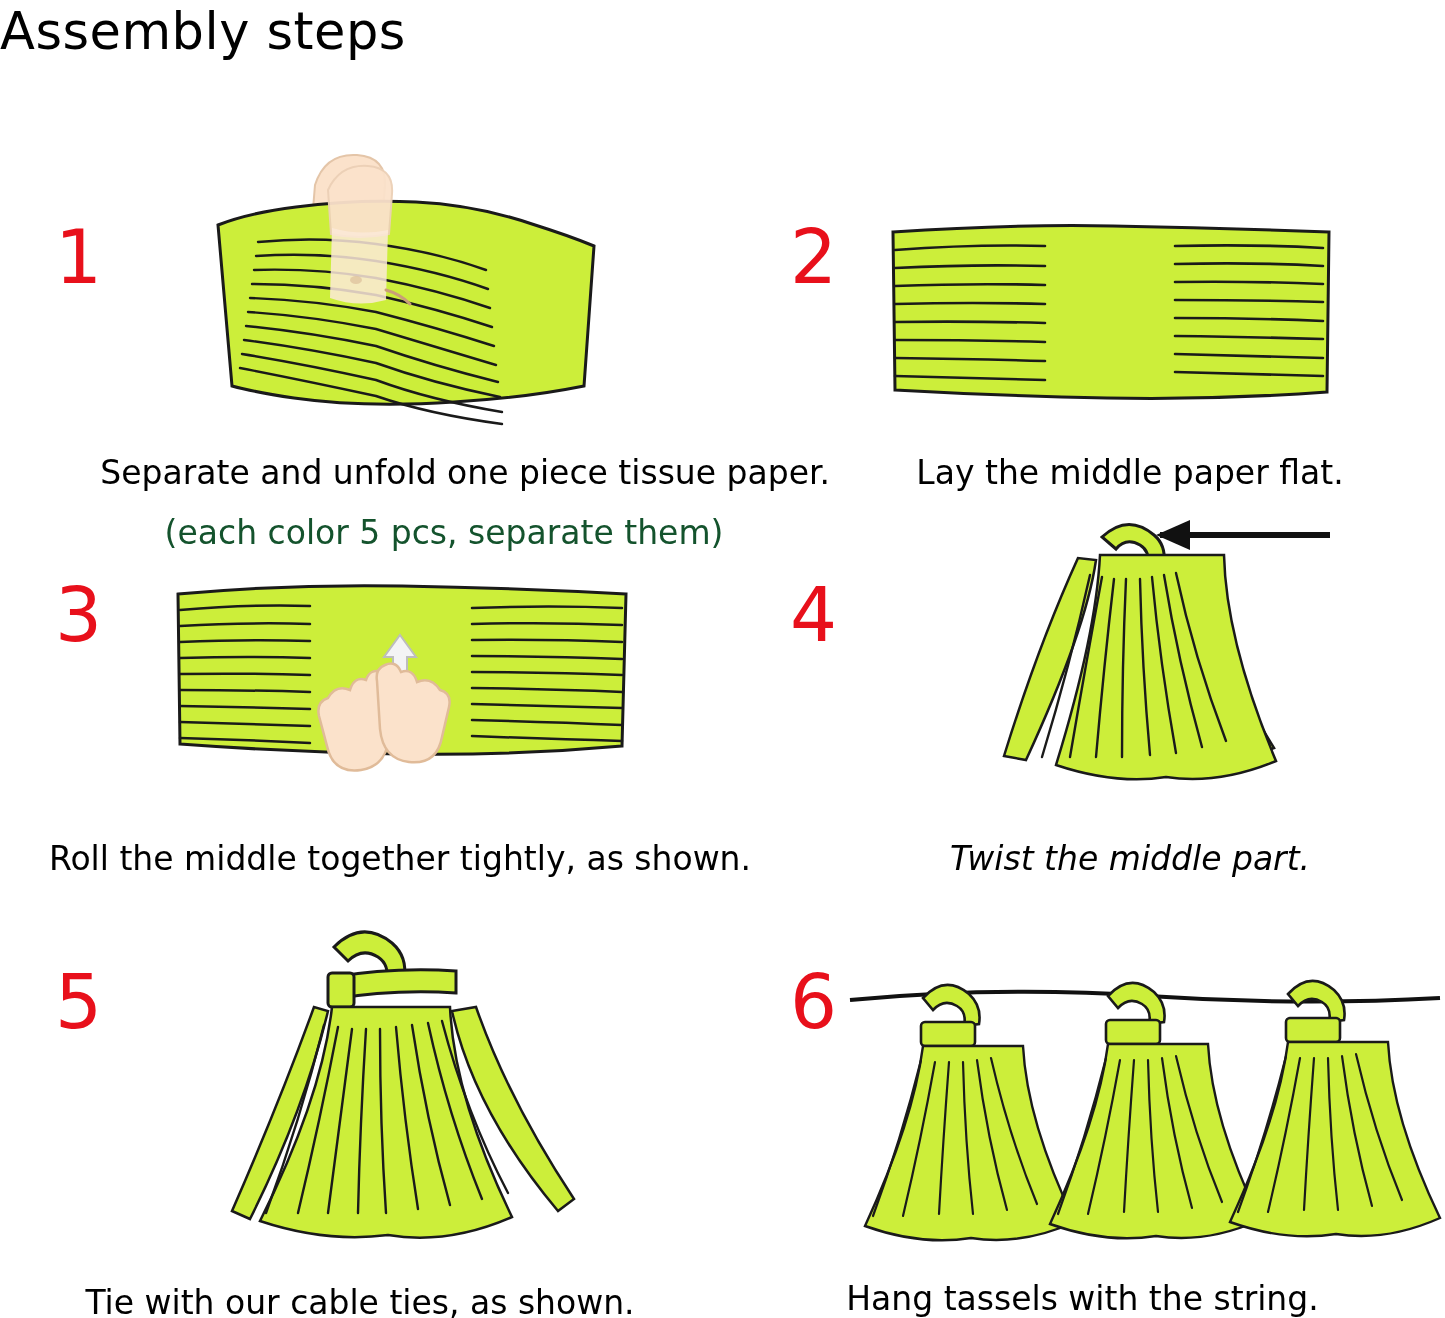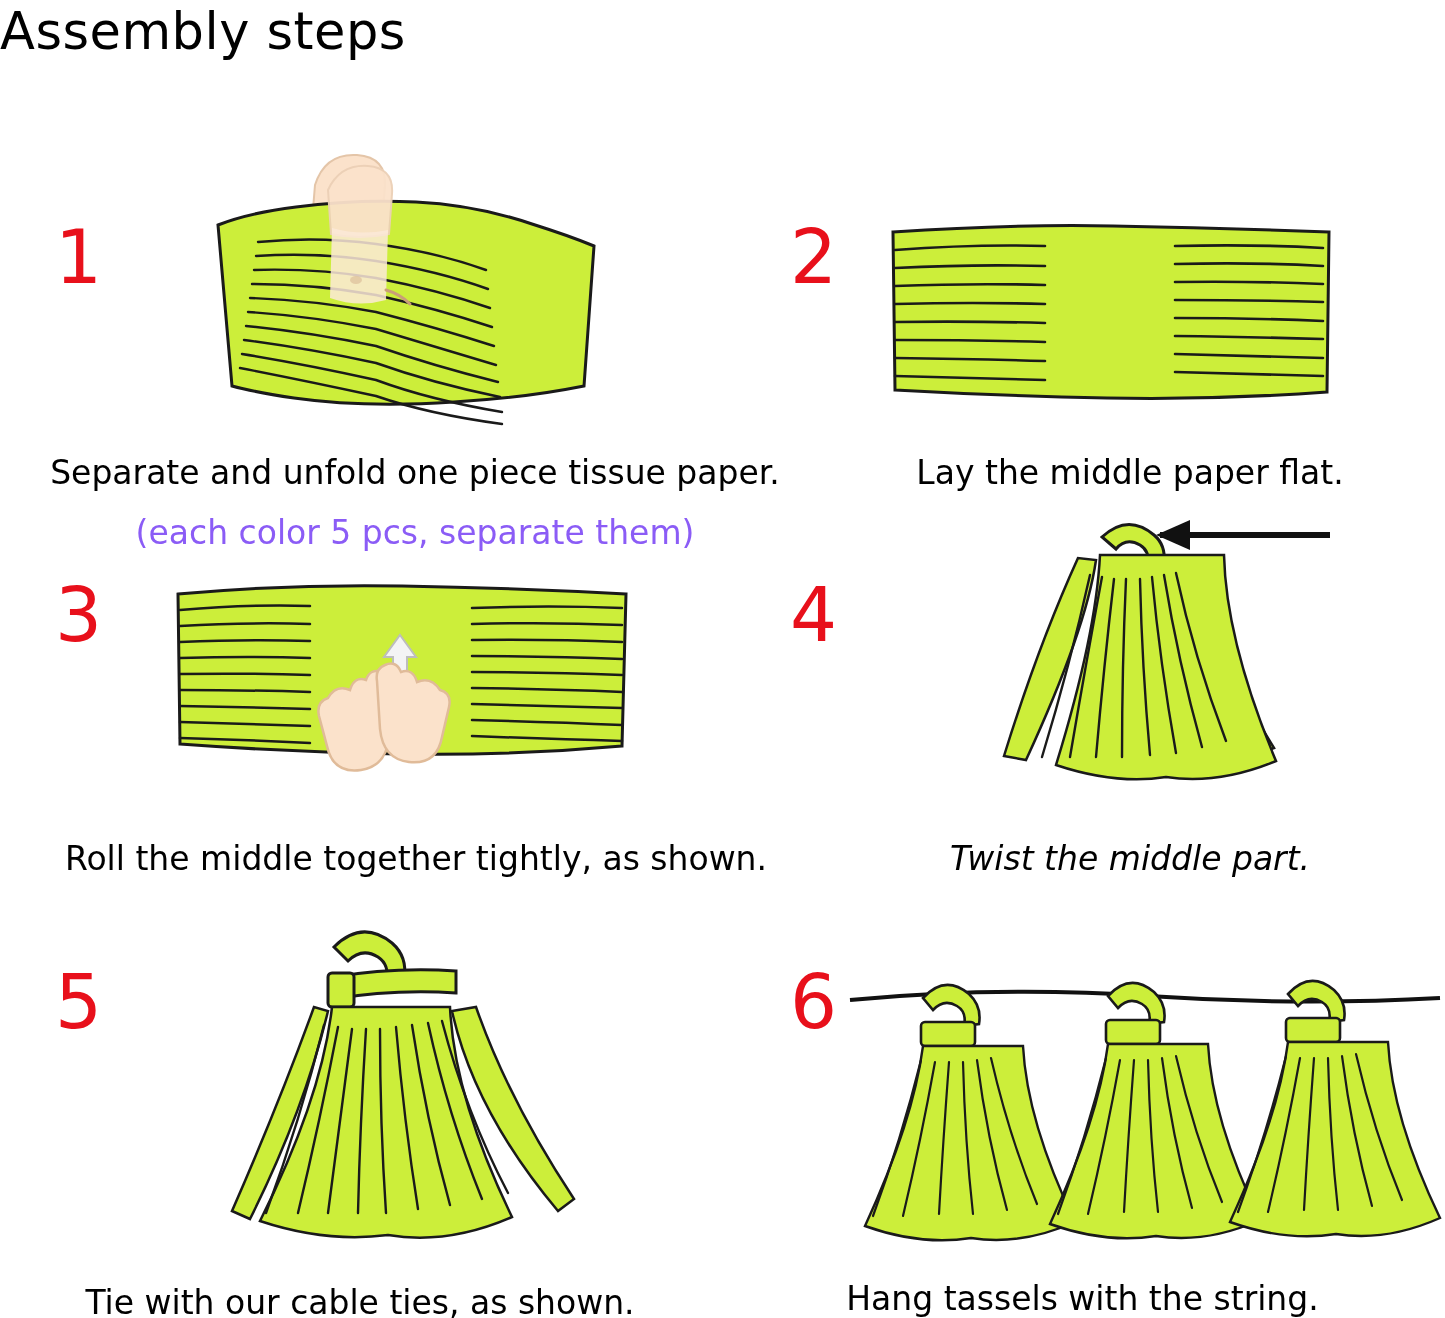--- a/index.html
+++ b/index.html
@@ -41,21 +41,22 @@
   }
   .caption {
     position: absolute;
     text-align: center;
     font-size: 33px;
     line-height: 1.25;
     font-family: "DejaVu Sans", sans-serif;
     color: #000;
   }
   .caption.red {
-    color: #8b5cf6;
+    color: #14532d;
+    margin-left: 29px;
   }
   .art {
     position: absolute;
   }
   svg { display: block; }
 </style>
 </head>
 <body>
 
 <h1 class="page-title">Assembly steps</h1>
@@ -84,21 +85,21 @@
           <path d="M82 204 q62 10 134 26 q54 20 126 32"></path>
           <path d="M80 218 q62 12 136 28 q52 18 126 28"></path>
         </g>
 
         <path d="M168 40 q12 -26 40 -24 q26 2 24 28 l-3 40 q-30 6 -58 0 z" fill="#fbe2cb" opacity="0.95" stroke="#ecd0b6" stroke-width="2"></path>
         <path d="M172 78 q28 8 56 2 l-2 70 q-28 8 -56 -2 z" fill="#fbe9d8" opacity="0.85"></path>
         <ellipse cx="196" cy="130" rx="6" ry="4" fill="#d8b894" opacity="0.6"></ellipse>
         <path d="M226 140 q14 4 24 14" stroke="#c99f78" stroke-width="3" fill="none" stroke-linecap="round"></path>
       </svg>
     </div>
-    <div class="caption" style="left:0px; top:392px; width:830px;">Separate and unfold one piece tissue paper.</div>
+    <div class="caption" style="left:0px; top:392px; width:830px;text-align:right;">Separate and unfold one piece tissue paper.</div>
     <div class="caption red" style="left:0px; top:452px; width:830px;">(each color 5 pcs, separate them)</div>
   </div>
 
   <div class="step">
     <div class="step-number" style="left:790px; top:160px;">2</div>
     <div class="art" style="left:885px; top:160px;">
       <svg width="450" height="185" viewBox="0 0 450 185">
         <path d="M8 12 q120 -8 220 -6 q110 2 216 6 l-2 160 q-110 8 -220 6 q-106 -2 -212 -8 z" fill="#ccee3a" stroke="#1a1a1a" stroke-width="3"></path>
         <g stroke="#1a1a1a" stroke-width="2.6" fill="none" stroke-linecap="round">
           <path d="M10 30 q80 -6 150 -4"></path>
@@ -151,21 +152,21 @@
 
         <path d="M228 55 l16 22 l-9 0 l0 52 l-14 0 l0 -52 l-9 0 z" fill="#f4f4f4" stroke="#bdbdbd" stroke-width="2"></path>
 
         <path d="M156 118 q8 -14 22 -8 q4 -14 16 -10 q4 -12 16 -8 q10 3 9 16 l-2 48
                  q-2 30 -28 34 q-28 4 -34 -24 l-8 -30 q-3 -14 9 -18 z" fill="#fbe2cb" stroke="#e0bb99" stroke-width="2.5"></path>
 
         <path d="M268 110 q-9 -14 -23 -8 q-4 -14 -16 -10 q-5 -12 -16 -7 q-10 4 -8 16 l3 48
                  q3 30 29 33 q28 3 33 -25 l7 -30 q3 -14 -9 -17 z" fill="#fbe2cb" stroke="#e0bb99" stroke-width="2.5"></path>
       </svg>
     </div>
-    <div class="caption" style="left:16px; top:778px; width:800px;">Roll the middle together tightly, as shown.</div>
+    <div class="caption" style="left:0px; top:778px; width:800px;">Roll the middle together tightly, as shown.</div>
   </div>
 
   <div class="step">
     <div class="step-number" style="left:790px; top:518px;">4</div>
     <div class="art" style="left:960px; top:445px;">
       <svg width="390" height="320" viewBox="0 0 390 320">
 
         <g>
           <line x1="370" y1="30" x2="200" y2="30" stroke="#111" stroke-width="6"></line>
           <path d="M196 30 l34 -15 l0 30 z" fill="#111"></path>

